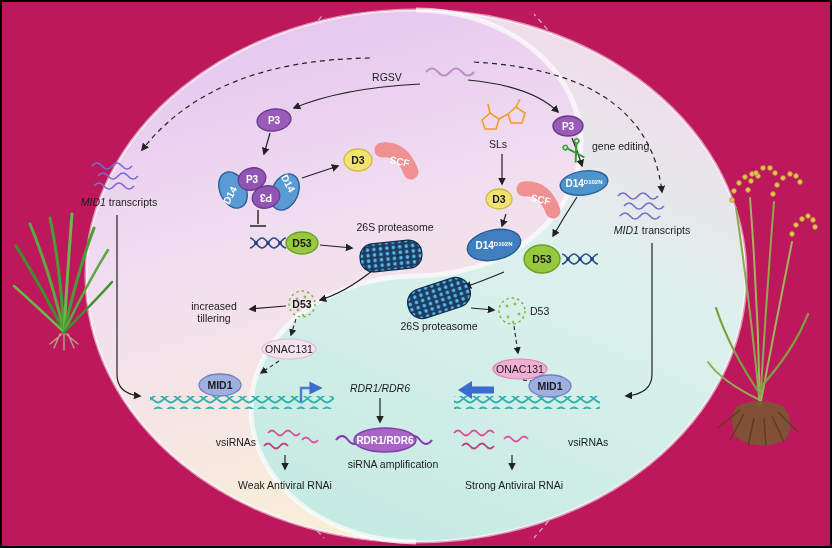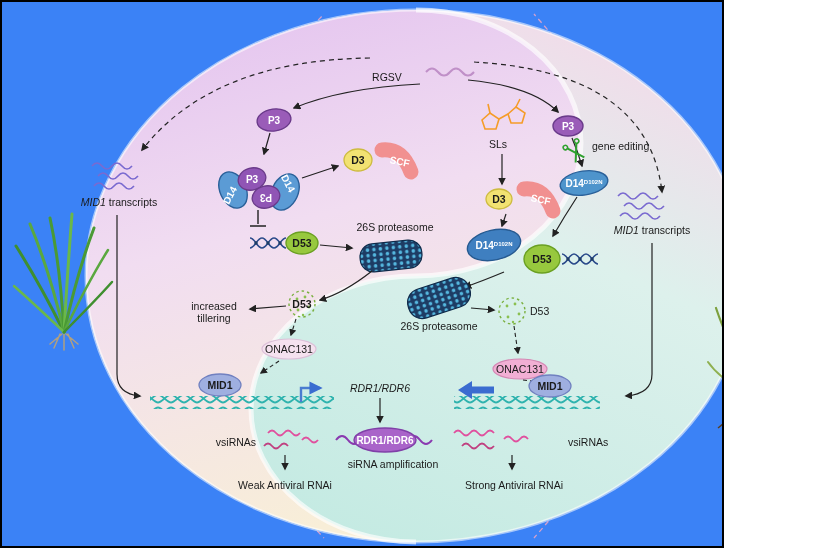--- a/index.html
+++ b/index.html
@@ -1,18 +1,18 @@
 <!DOCTYPE html>
 <html><head>
 <meta charset="utf-8">
 <style>
   html,body{margin:0;padding:0;background:#fff;}
   .frame{
-    position:relative;width:724px;height:548px;box-sizing:border-box;
-    border:2px solid #000;background:#3b82f6;overflow:hidden;
+    position:relative;width:832px;height:548px;box-sizing:border-box;
+    border:2px solid #000;background:#be185d;overflow:hidden;
     font-family:"Liberation Sans",sans-serif;
   }
   .frame svg{position:absolute;left:0;top:0;}
   text{font-family:"Liberation Sans",sans-serif;font-size:10.5px;fill:#1a1a1a;}
   .w{fill:#ffffff;font-weight:bold;font-size:10px;}
   .it{font-style:italic;}
 </style>
 </head>
 <body>
 

